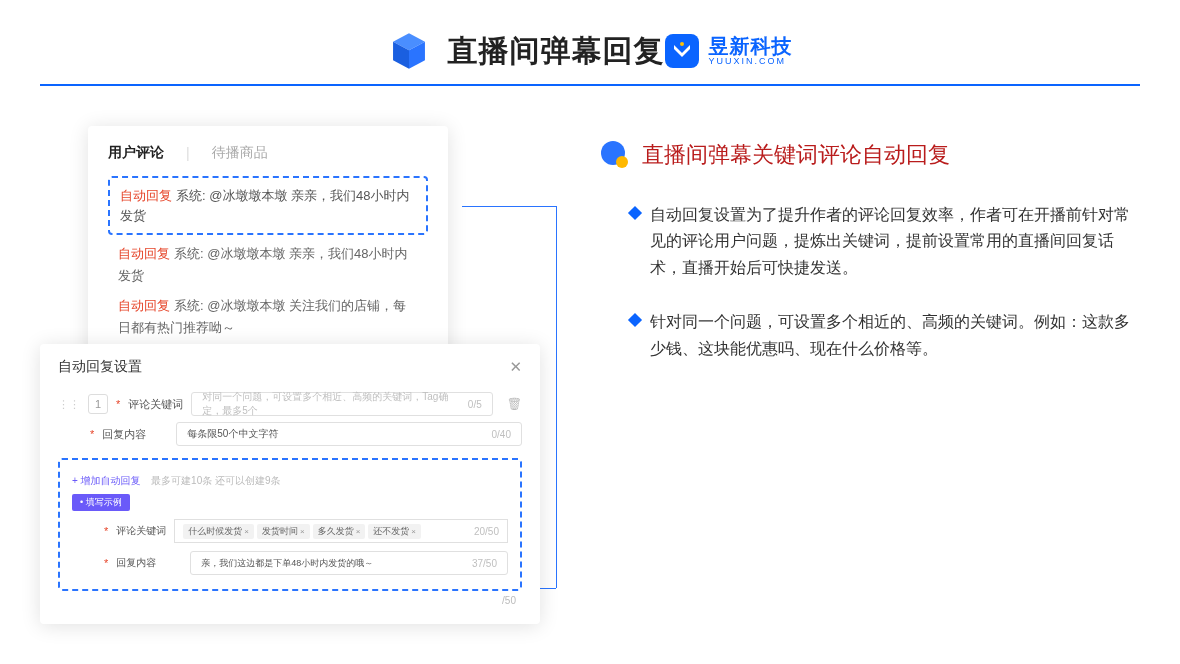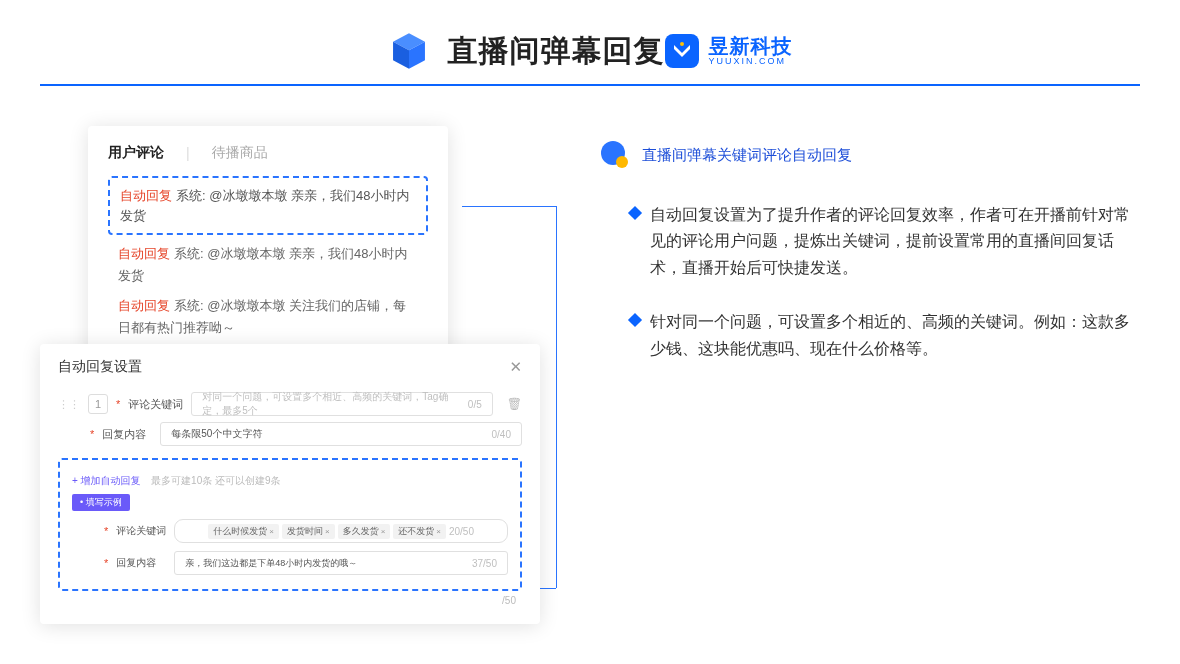--- a/index.html
+++ b/index.html
@@ -33,42 +33,42 @@
 
 .card2 { top: 218px; left: 0; width: 500px; padding: 14px 18px 18px; z-index: 2; background: #fff;}
 .modal-head { display: flex; justify-content: space-between; align-items: flex-start; font-size: 14px; color: #333; padding-bottom: 10px;}
 .close-x { color: #999; font-size: 15px; }
 .setting-row { display: flex; align-items: center; gap: 8px; margin: 6px 0; position: relative;}
 .idx-badge { width: 20px; height: 20px; border: 1px solid #ddd; border-radius: 3px; font-size: 11px; color: #999; display:flex;align-items:center;justify-content:center;}
 .req-star { color: #e6452a; font-size: 11px; }
 .flabel { font-size: 11px; color: #555; min-width: 50px; }
 .finput { flex: 1; border: 1px solid #e0e0e0; border-radius: 3px; height: 24px; display: flex; align-items: center; padding: 0 10px; font-size: 10px; color: #bfbfbf; justify-content: space-between; background:#fff;}
 .counter { font-size: 10px; color: #bfbfbf; }
-.finput.text { color: #555; }
+.finput.text { color: #555; margin-left: 16px; }
 .trash { color: #bbb; font-size: 12px; padding-left:6px;}
 
 .dashed-section { border: 2px dashed #2a74ff; border-radius: 4px; padding: 10px 12px 14px; margin-top: 12px; }
 .add-link { font-size: 10px; color: #6a5af9; }
 .add-note { font-size: 10px; color: #bbb; margin-left: 6px;}
 .example-badge { display: inline-block; background: #6a5af9; color: #fff; font-size: 9px; padding: 2px 8px; border-radius: 2px; margin-top: 6px; }
 .tag-chip { display:inline-flex; align-items:center; background:#f2f2f2; border-radius:2px; font-size:9px; color:#666; padding:1px 5px; margin-right:3px;}
 .tag-x { margin-left:2px; color:#999; font-size:8px;}
-.chip-row { display:flex; align-items:center; flex:1; border:1px solid #e0e0e0; border-radius:9px; height:24px; padding:8px 8px; background:#fff; justify-content:center;}
+.chip-row { display:flex; align-items:center; flex:1; border:1px solid #e0e0e0; border-radius:0; height:24px; padding:8px 8px; background:#fff; justify-content:space-between;}
 .chip-wrap { display:flex; flex-wrap:nowrap;}
 .mini-row { display:flex; align-items:center; gap:8px; margin-top:8px; padding-left: 32px;}
 
 .connector { position: absolute; border: 1px solid #2a74ff; z-index: 0; }
 .conn-h1 { top: 80px; left: 422px; width: 94px; border-left:0;border-top:0;border-right:0;}
 .conn-v { top: 80px; left: 516px; height: 382px; width:0; border-top:0;border-right:0;border-bottom:0;}
 .conn-h2 { top: 462px; left: 462px; width: 54px; border-left:0;border-top:0;border-right:0;}
 
 .right-col { flex: 1; padding-top: 14px; }
 .section-head { display: flex; align-items: center; gap: 12px; margin-bottom: 32px; }
 .bubble-icon { width: 30px; height: 30px; position: relative; }
-.section-title { font-size: 15px; color: #1d4ed8; font-weight: 500; }
+.section-title { font-size: 22px; color: #b91c1c; font-weight: 500; }
 .bullet-item { display: flex; gap: 10px; margin-bottom: 28px; padding-left: 30px;}
 .diamond { width: 10px; height: 10px; background: #0a64ff; transform: rotate(45deg); margin-top: 6px; flex-shrink: 0; }
 .bullet-text { font-size: 16px; color: #333; line-height: 1.65; }
 </style>
 </head>
 <body>
 
 <div class="header">
   <div class="header-left">
     <div class="logo-cube">

